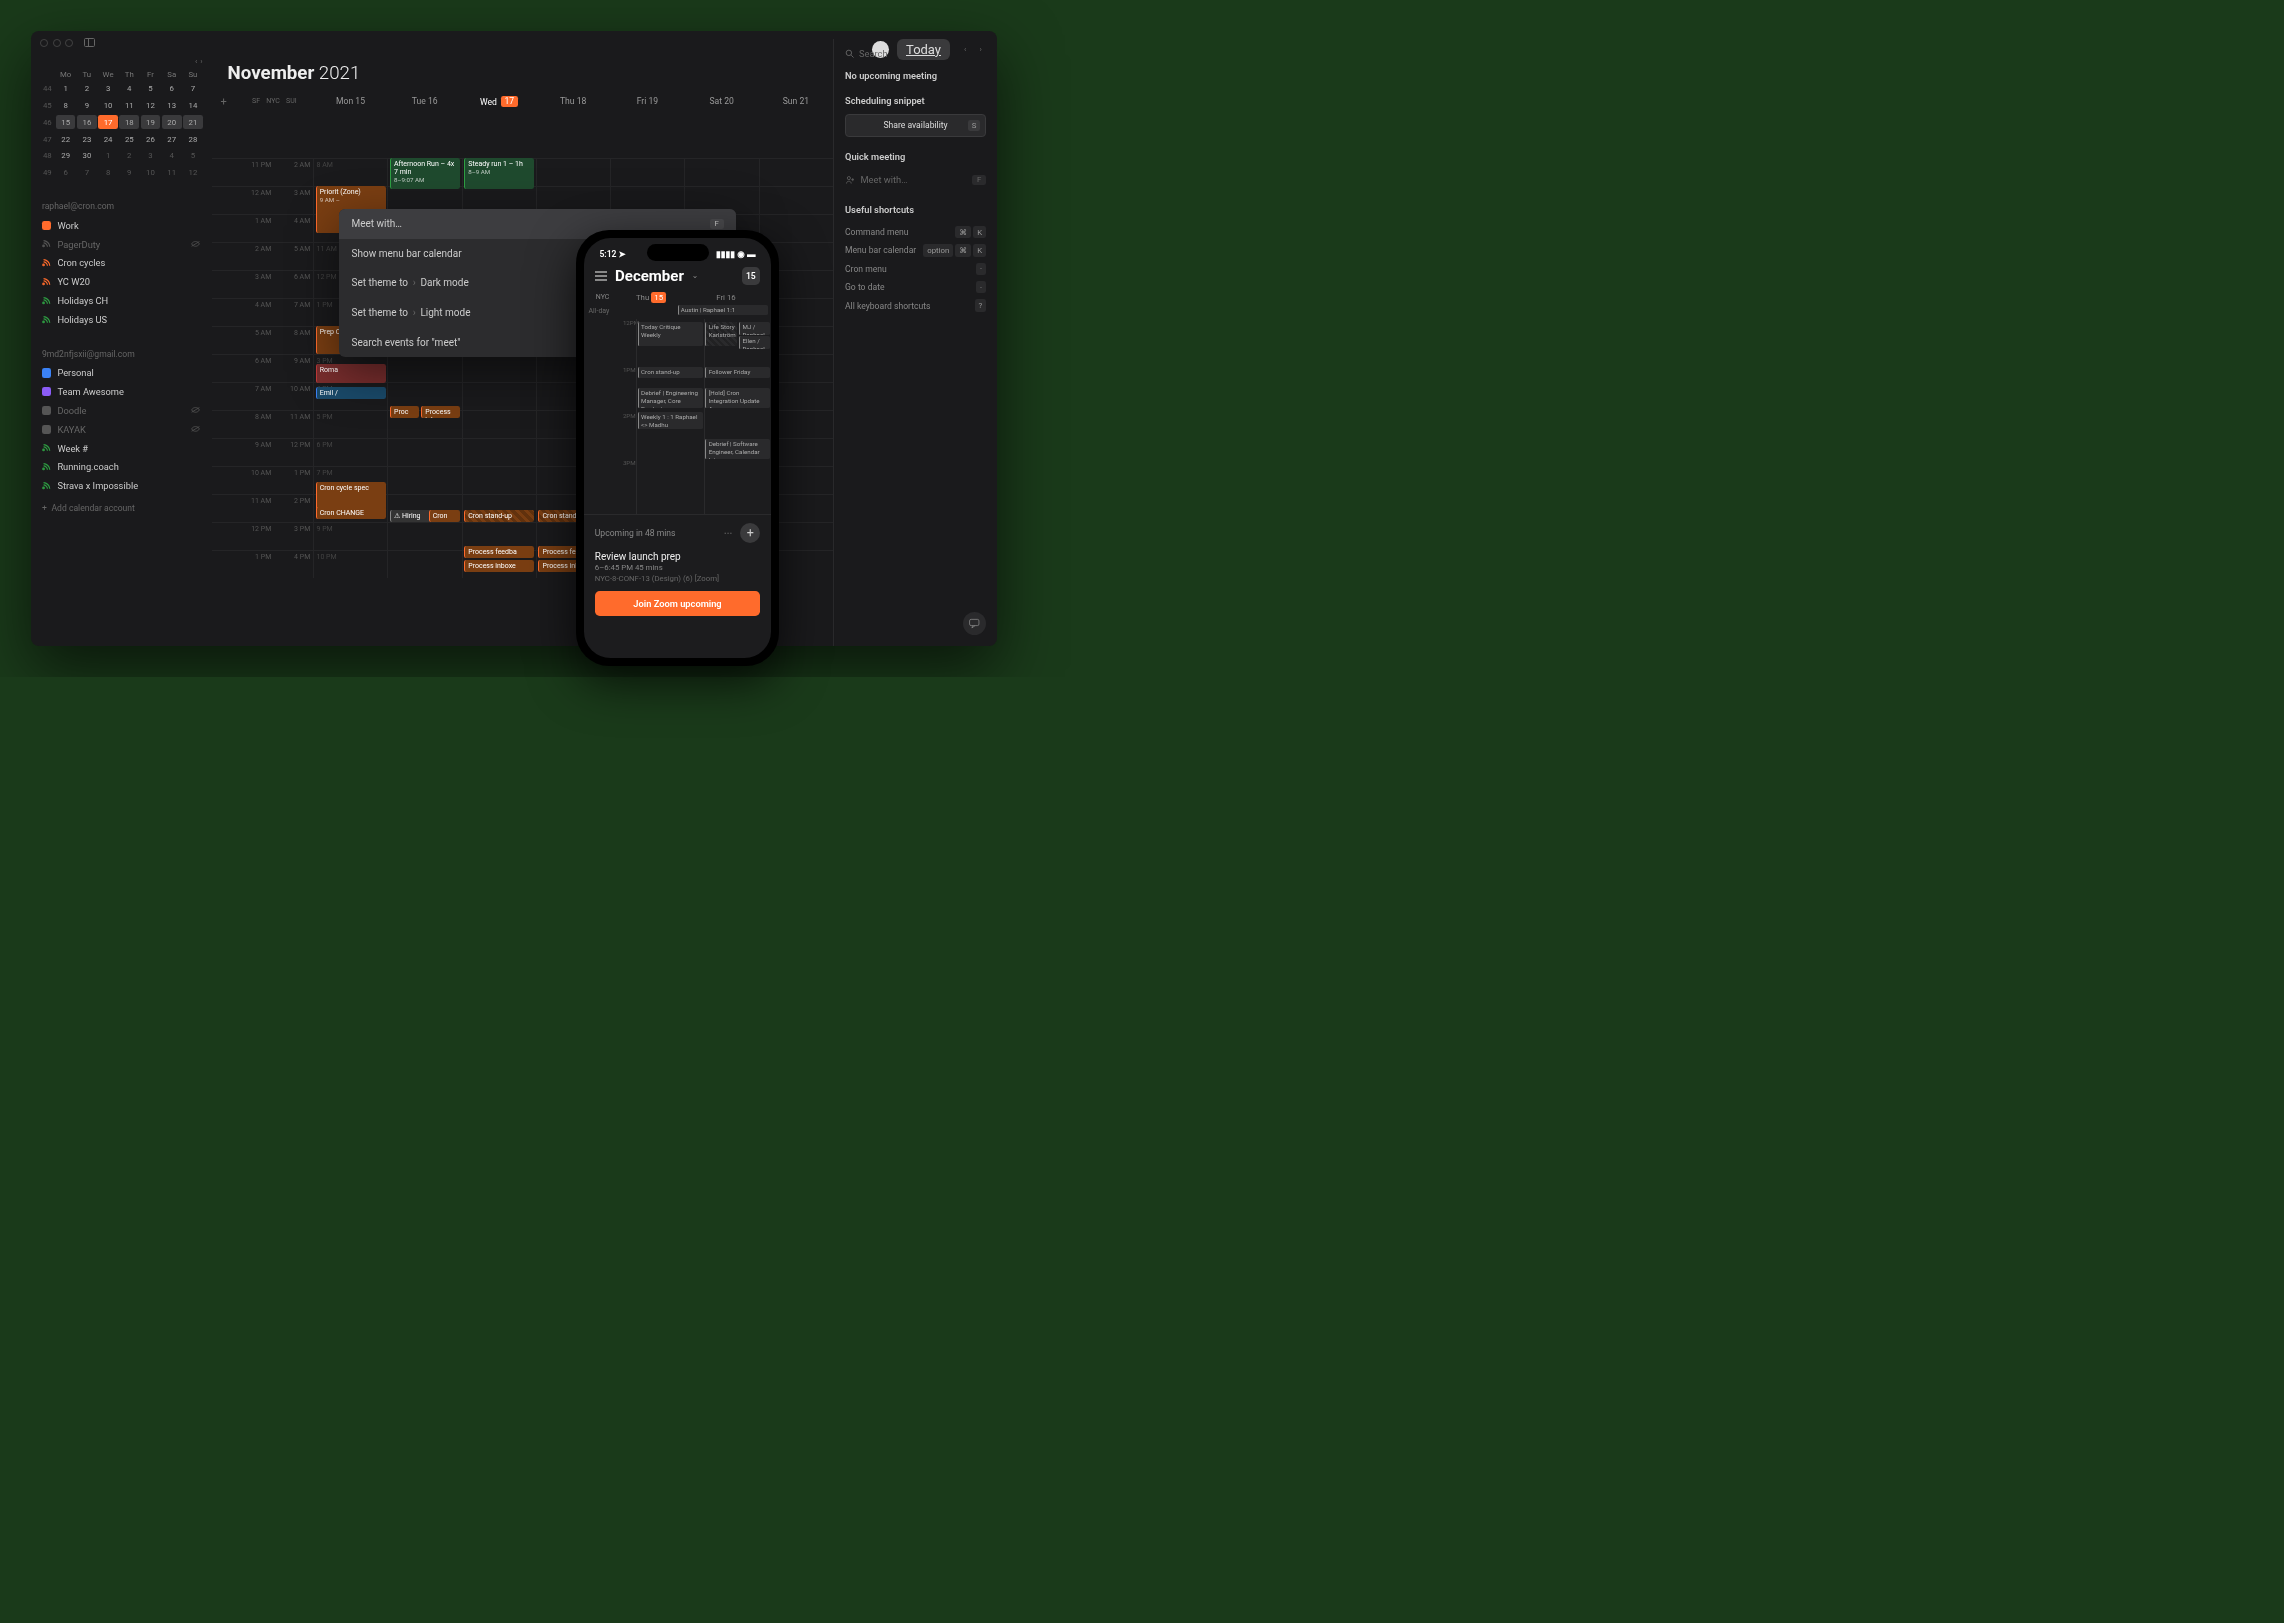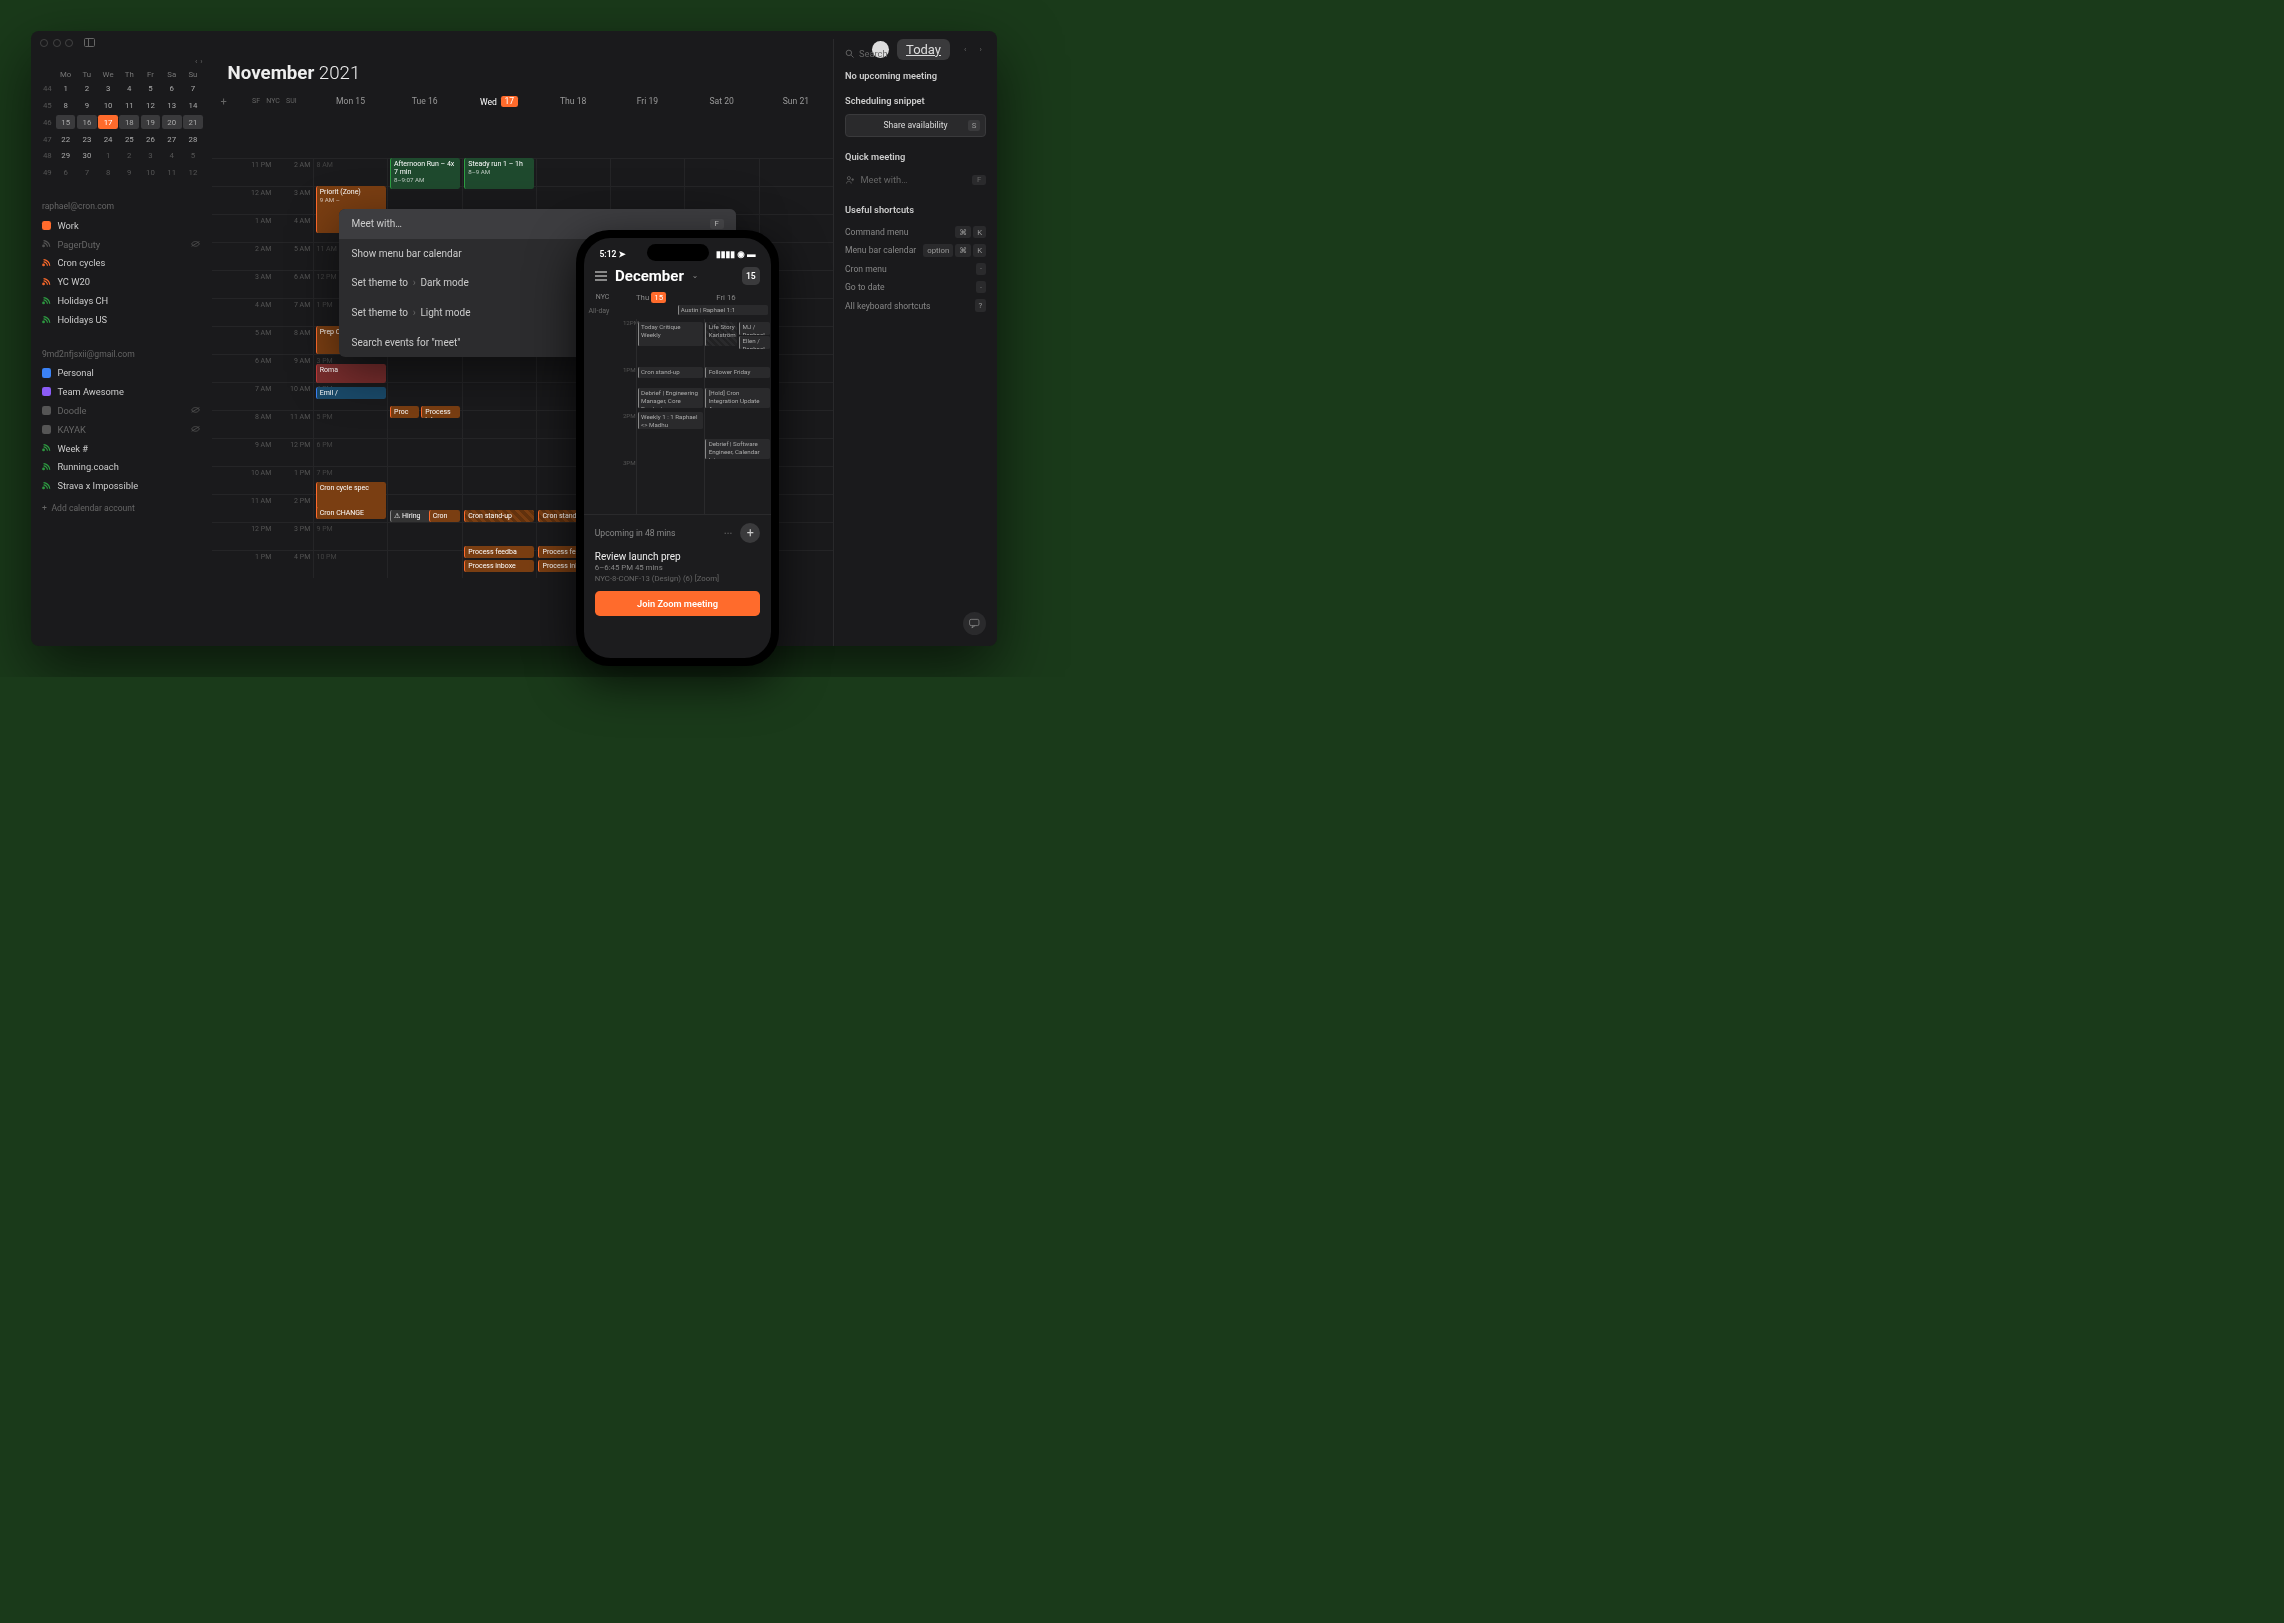--- a/index.html
+++ b/index.html
@@ -703,17 +703,17 @@
     </div>
     <div class="p-upcoming">
       <div class="p-up-header">
         <span>Upcoming in 48 mins</span>
         <span class="dots">⋯</span>
         <div class="p-add">+</div>
       </div>
       <div class="p-up-title">Review launch prep</div>
       <div class="p-up-time">6–6:45 PM  45 mins</div>
       <div class="p-up-loc">NYC-8-CONF-13 (Design) (6) [Zoom]</div>
-      <div class="p-join">Join Zoom meeting</div>
+      <div class="p-join">Join Zoom upcoming</div>
     </div>
   </div>
 </div>
 
 
 </body></html>

